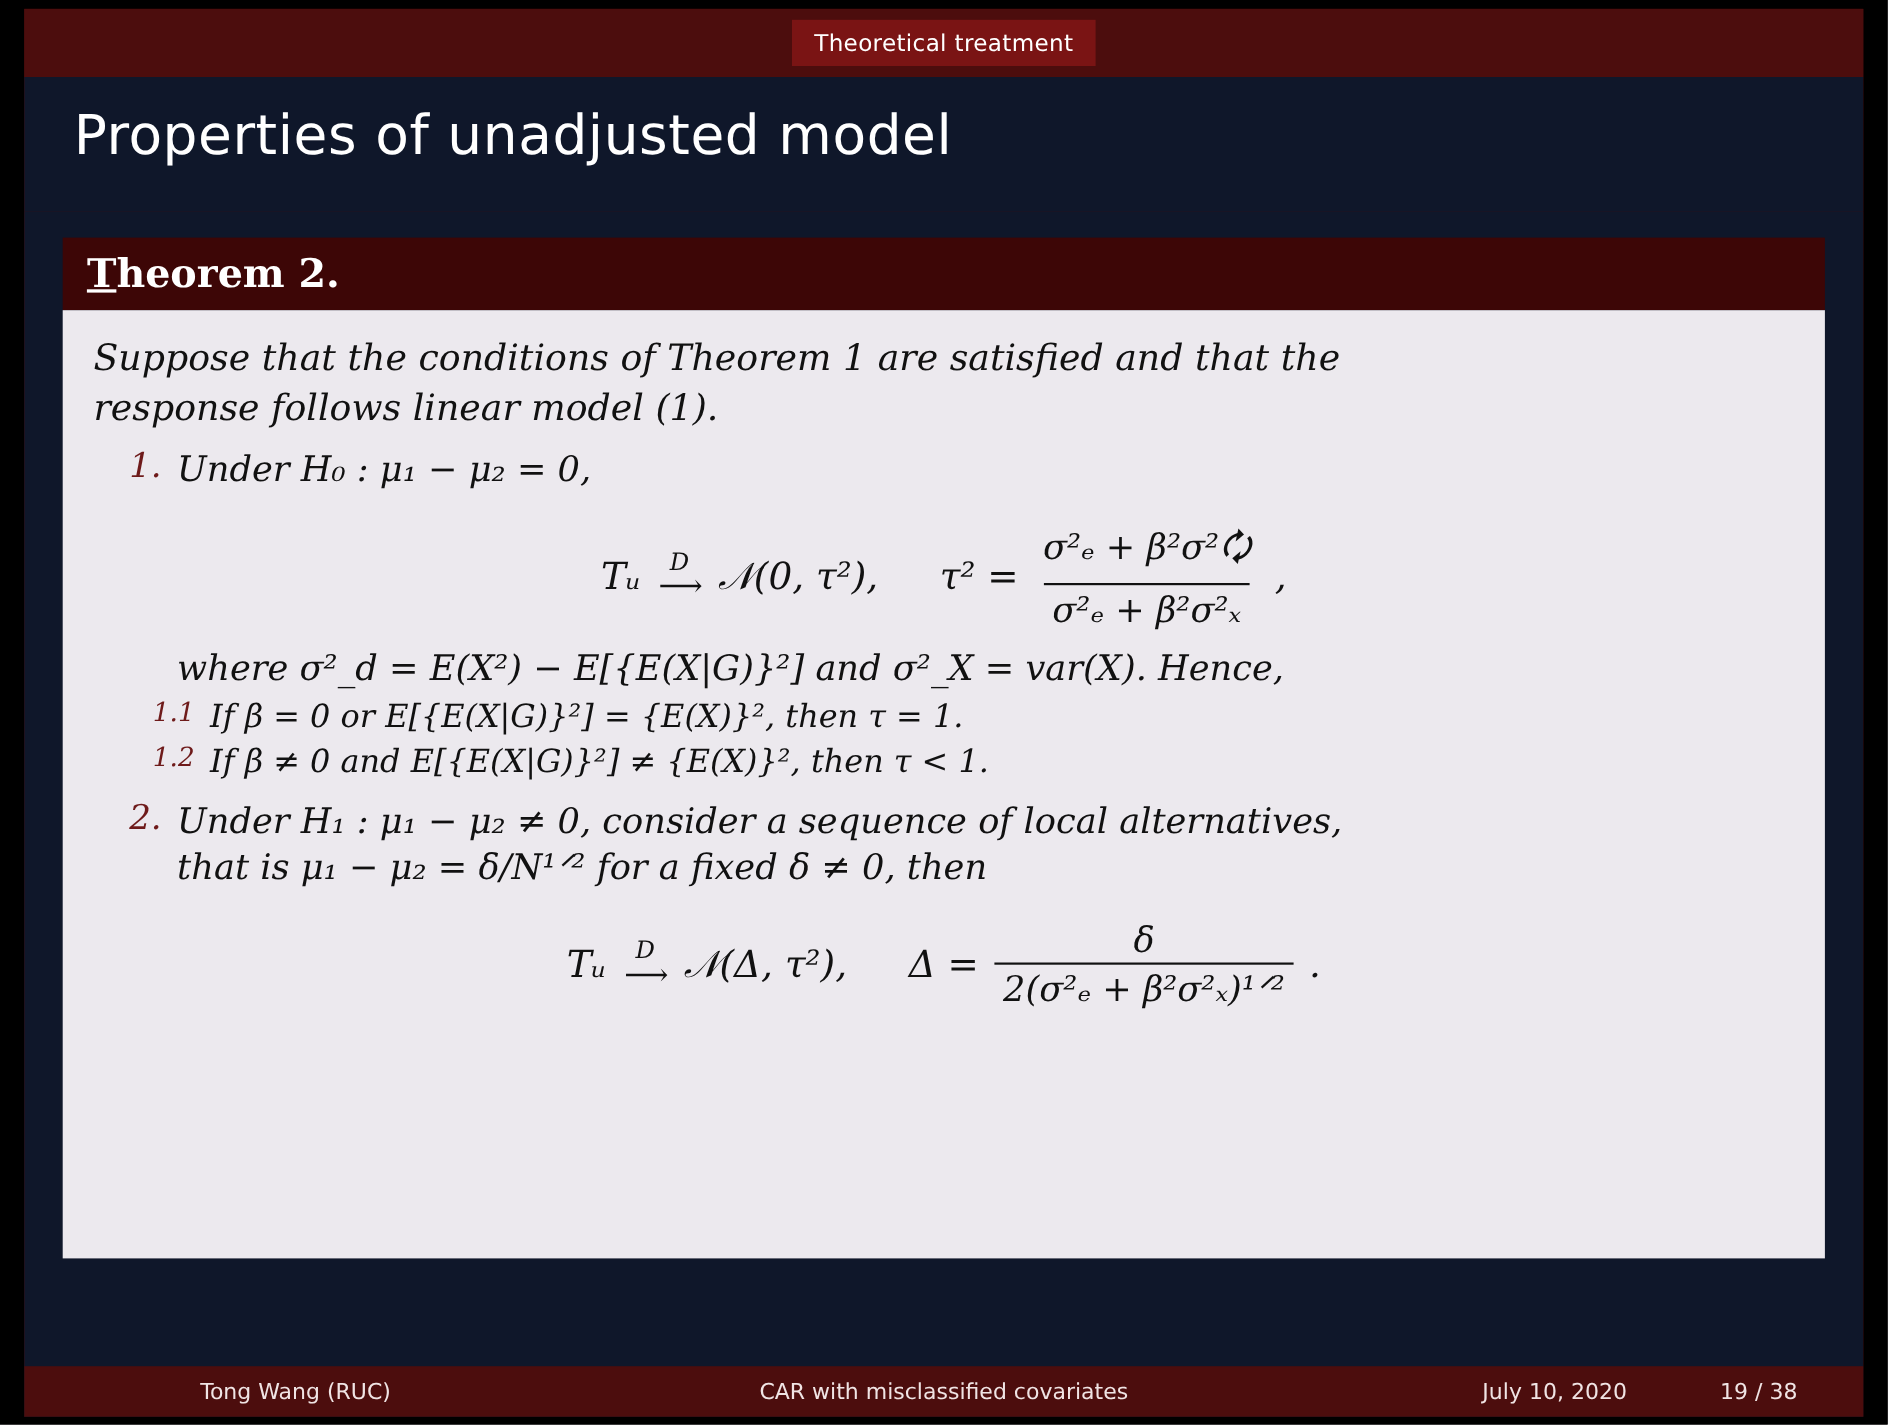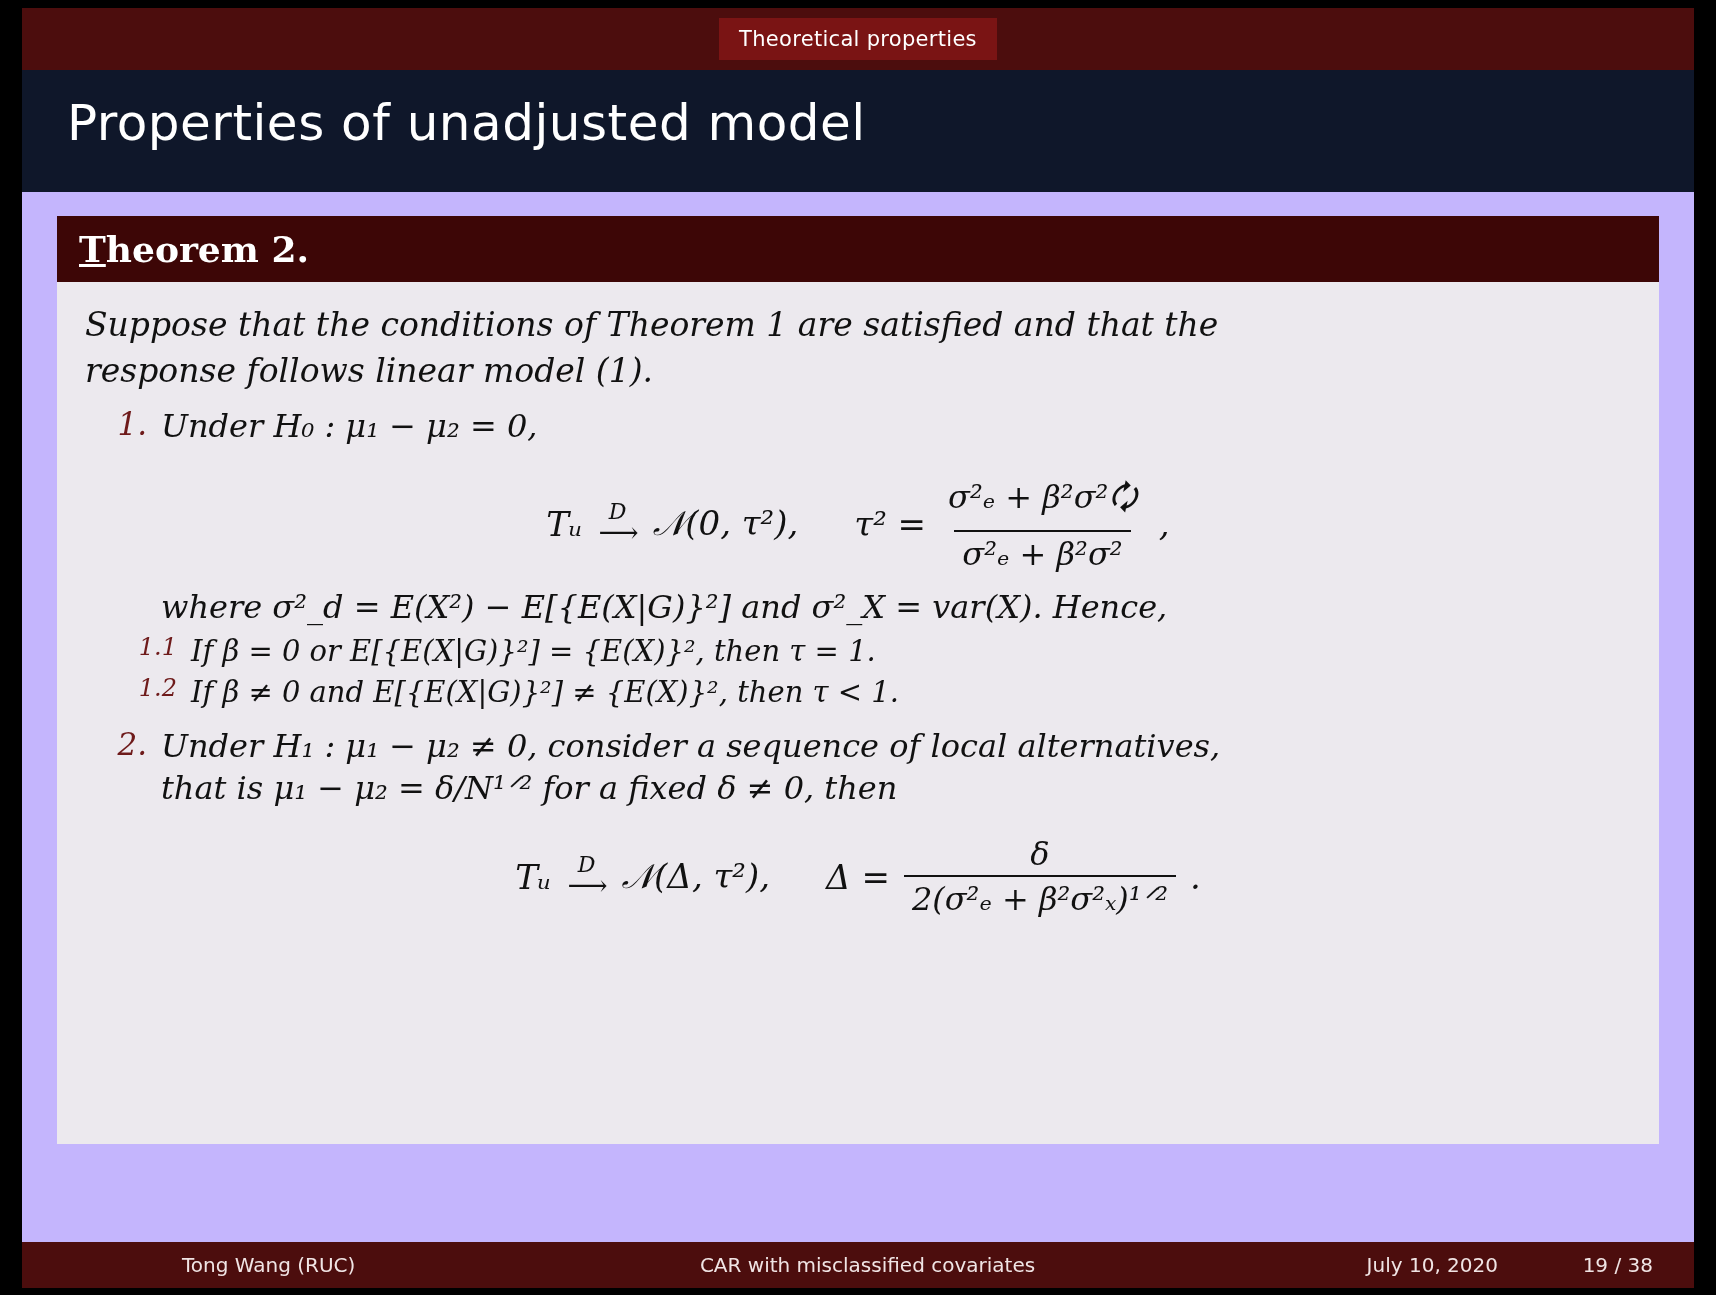--- a/index.html
+++ b/index.html
@@ -73,22 +73,21 @@
     letter-spacing: 0.5px;
   }
 
   
   .body-area {
     position: absolute;
     left: 0;
     top: 184px;
     width: 100%;
     bottom: 0;
-    background: #c4b5fd;
-    padding-left: 19px;
+    background: #0f172a;
   }
 
   .theorem-block {
     position: absolute;
     left: 35px;
     top: 24px;
     width: 1602px;
     bottom: 0;
   }
   .theorem-header {
@@ -235,21 +234,21 @@
   .footer-date { position: absolute; right: 215px; }
   .footer-page { position: absolute; right: 60px; }
 </style>
 </head>
 <body>
 
 <div class="slide">
 
   <div class="navbar">
     <div class="nav-item active">
-      <span>Theoretical properties</span>
+      <span>Theoretical treatment</span>
     </div>
   </div>
 
   <div class="title-band">
     <div class="slide-title">Properties of unadjusted model</div>
   </div>
 
   <div class="body-area">
 
     <div class="theorem-block">
@@ -277,21 +276,21 @@
           <span class="eqrow">
             <span class="math">Tᵤ</span>
             <span class="arrowD">
               <span class="lab">D</span>
               <span class="arr">⟶</span>
             </span>
             <span class="cal">𝒩(0, τ²),</span>
             <span class="gap-l math">τ² =</span>
             <span class="frac">
               <span class="num math">σ²ₑ + β²σ²🗘</span>
-              <span class="den math">σ²ₑ + β²σ²</span>
+              <span class="den math">σ²ₑ + β²σ²ₓ</span>
             </span>
             <span class="math">,</span>
           </span>
         </div>
 
         <div class="item">
           <div class="item-num"></div>
           <div class="item-text">where σ²_d = E(X²) − E[{E(X|G)}²] and σ²_X = var(X). Hence,</div>
         </div>
 

